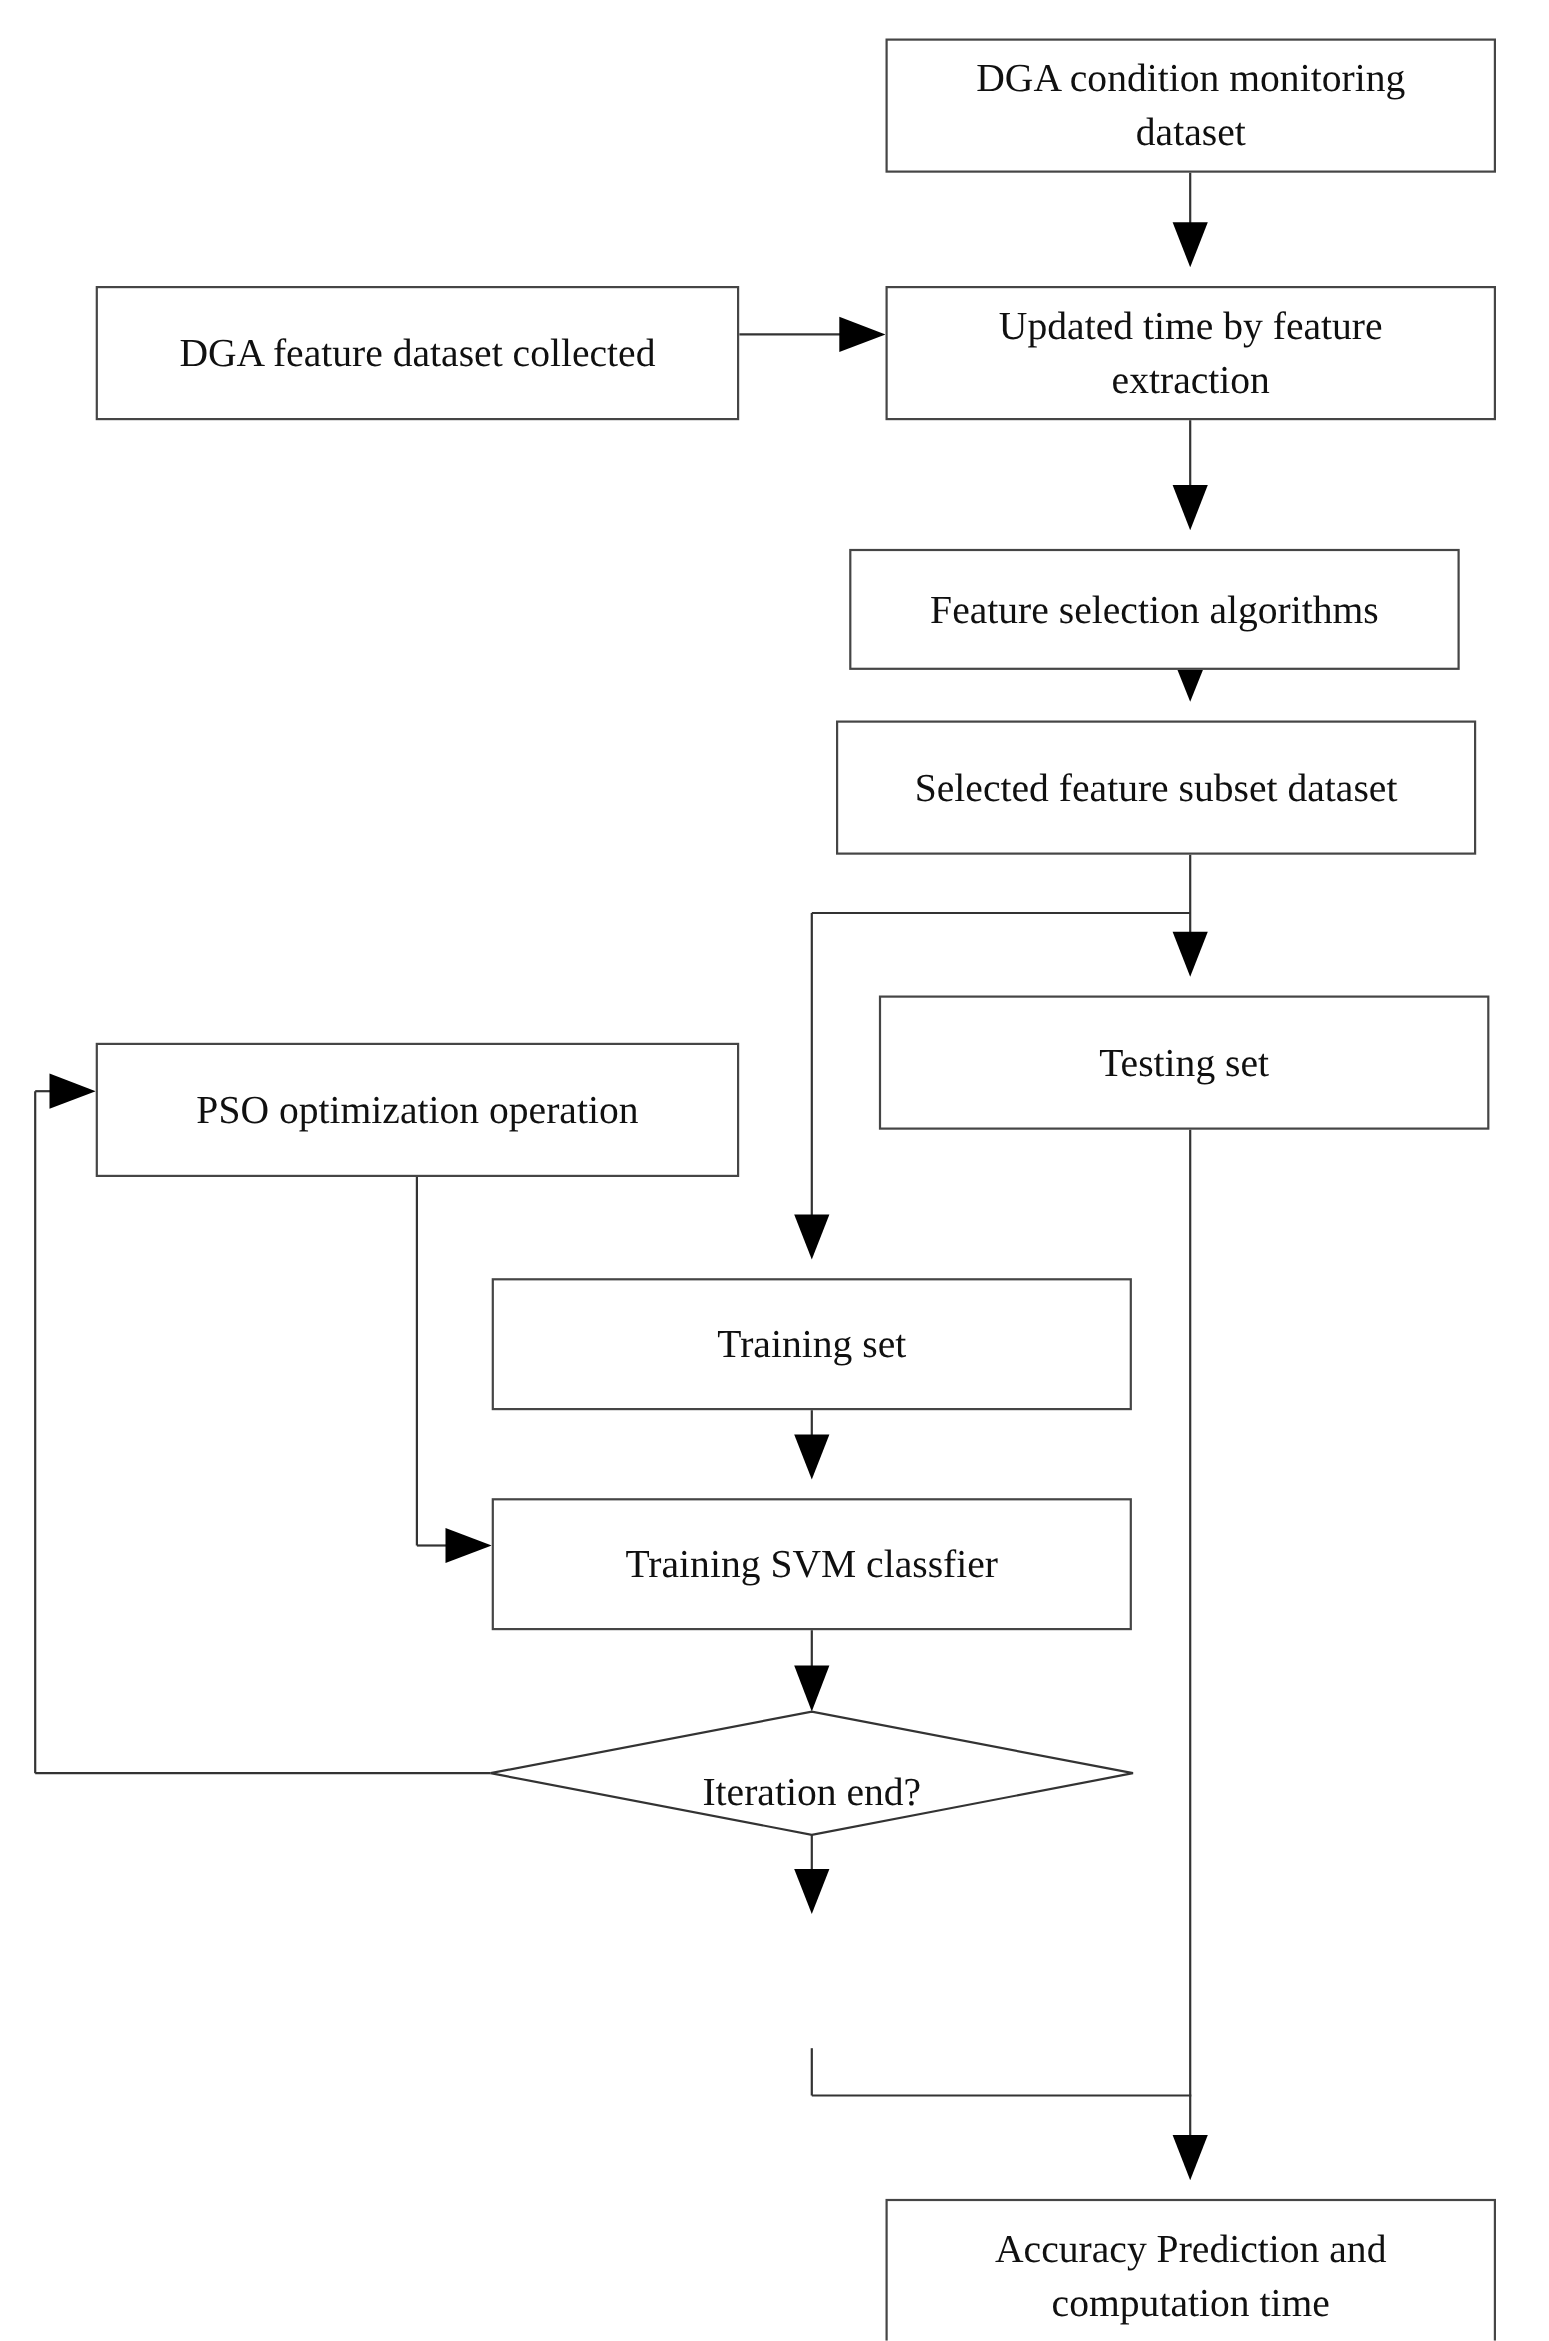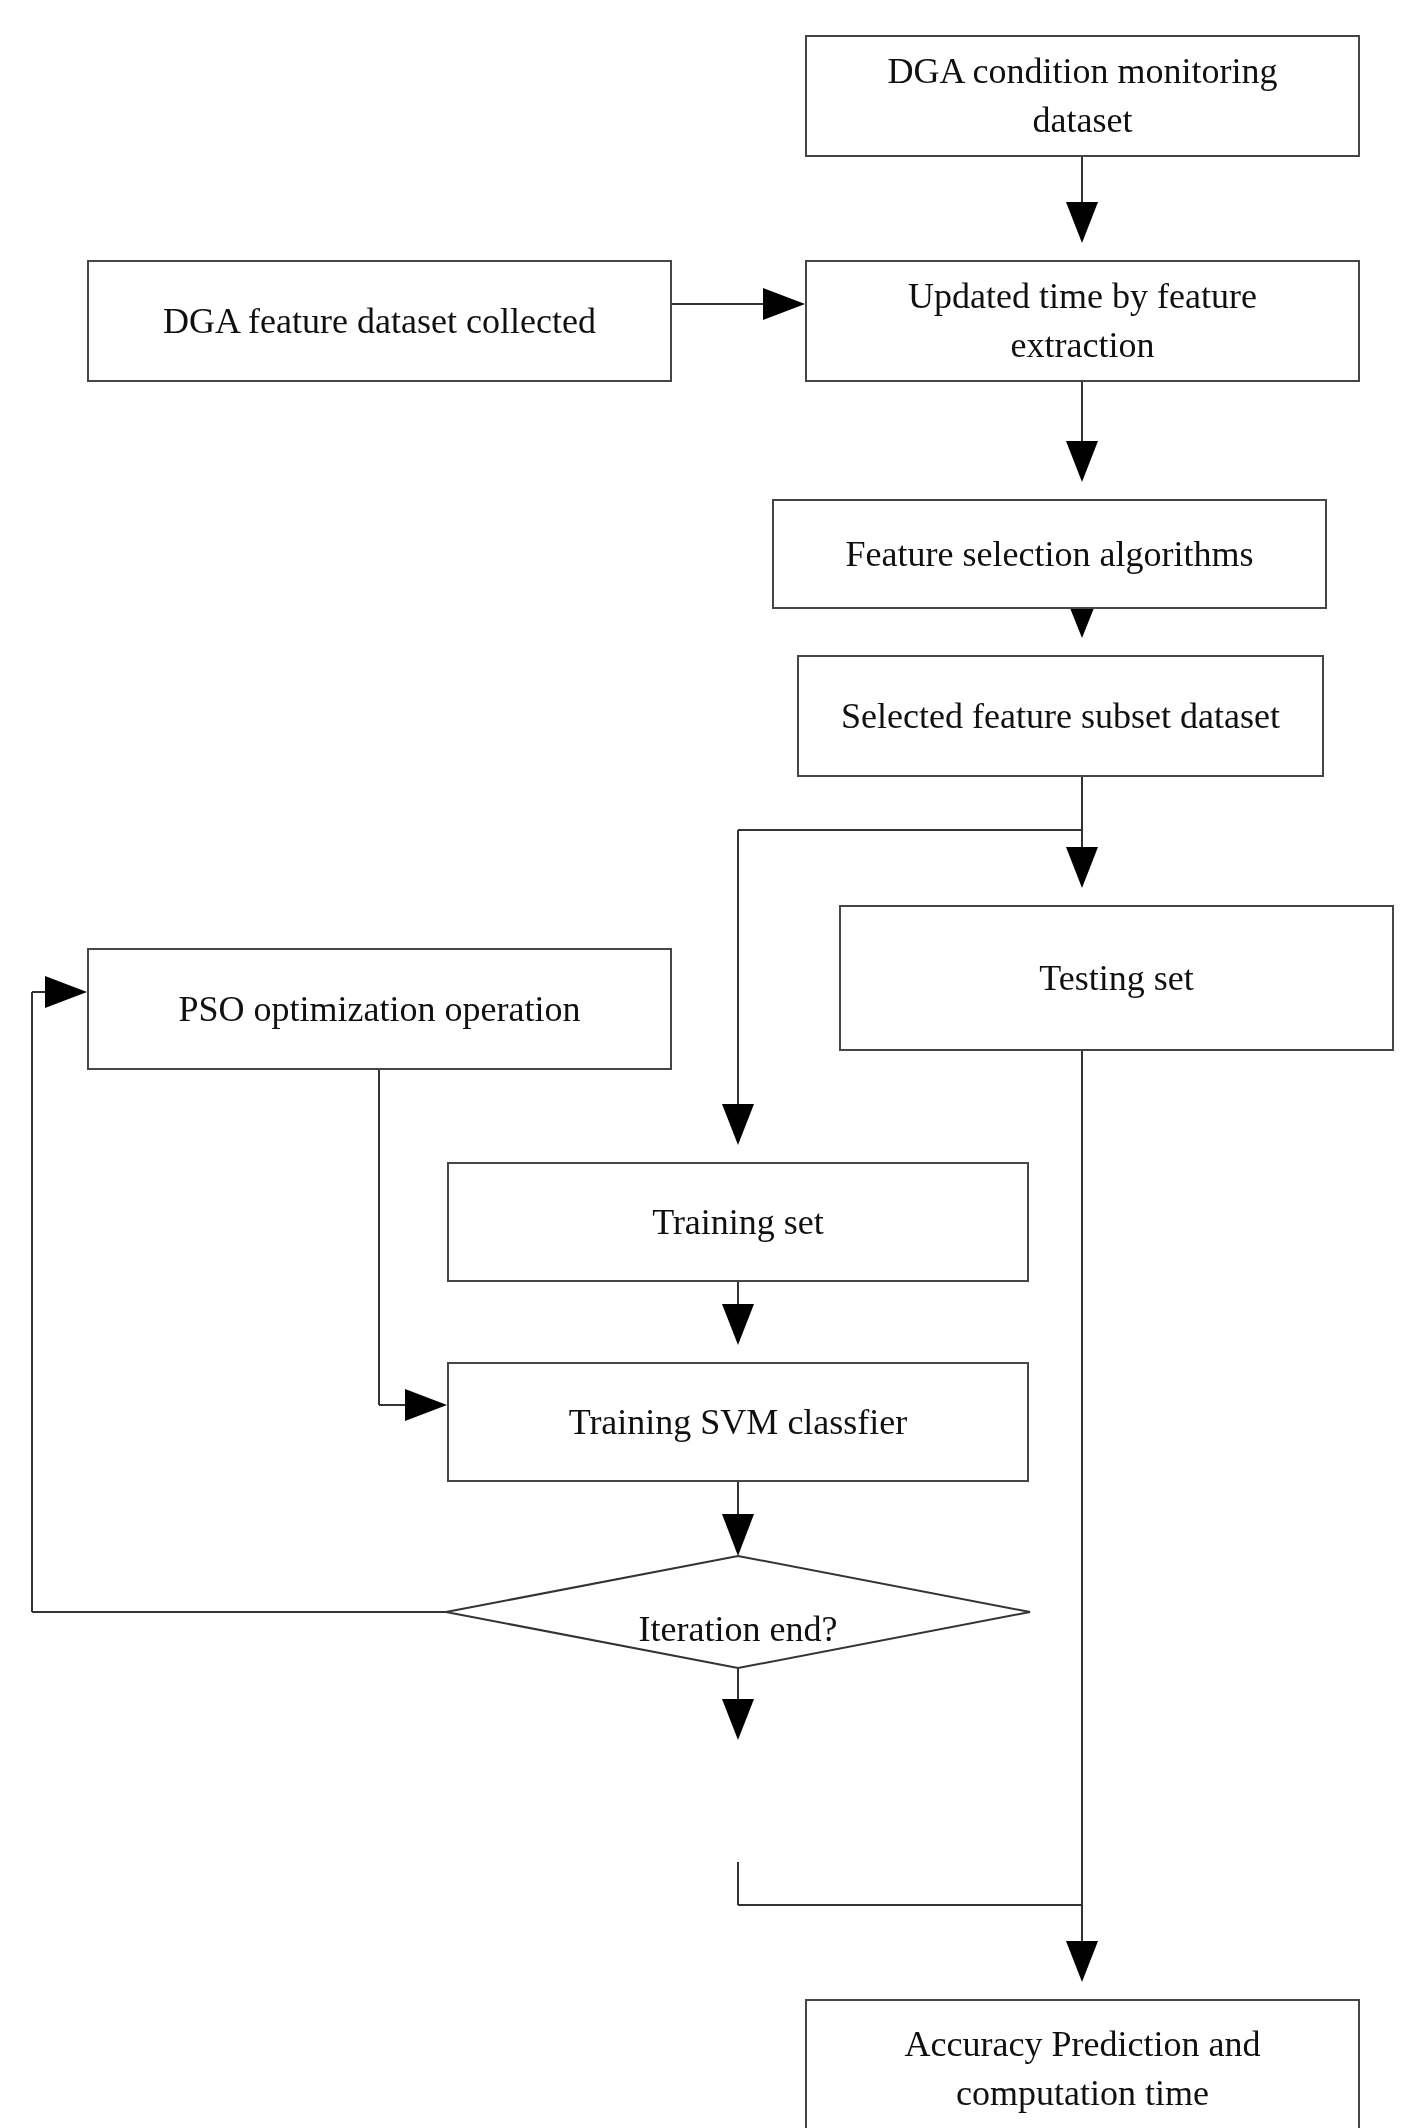--- a/index.html
+++ b/index.html
@@ -124,23 +124,23 @@
   <div class="node" style="left:805px; top:18px; width:555px; height:122px;">DGA condition monitoring
 dataset</div>
 
   <div class="node" style="left:87px; top:243px; width:585px; height:122px;">DGA feature dataset collected</div>
 
   <div class="node" style="left:805px; top:243px; width:555px; height:122px;">Updated time by feature
 extraction</div>
 
   <div class="node" style="left:772px; top:482px; width:555px; height:110px;">Feature selection algorithms</div>
 
-  <div class="node" style="left:797px; top:638px; width:527px; height:122px;">Selected feature subset dataset</div>
+  <div class="node" style="left:760px; top:638px; width:582px; height:122px;">Selected feature subset dataset</div>
 
-  <div class="node" style="left:839px; top:888px; width:555px; height:146px;">Testing set</div>
+  <div class="node" style="left:799px; top:888px; width:555px; height:122px;">Testing set</div>
 
   <div class="node" style="left:87px; top:931px; width:585px; height:122px;">PSO optimization operation</div>
 
   <div class="node" style="left:447px; top:1145px; width:582px; height:120px;">Training set</div>
 
   <div class="node" style="left:447px; top:1345px; width:582px; height:120px;">Training SVM classfier</div>
 
   <div class="node node--plain" style="left:447px; top:1556px; width:582px; height:112px;">Iteration end?</div>
 
 

